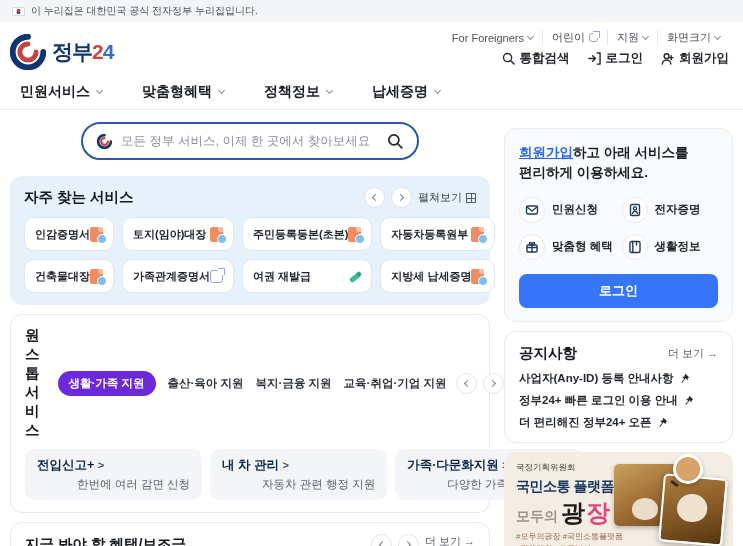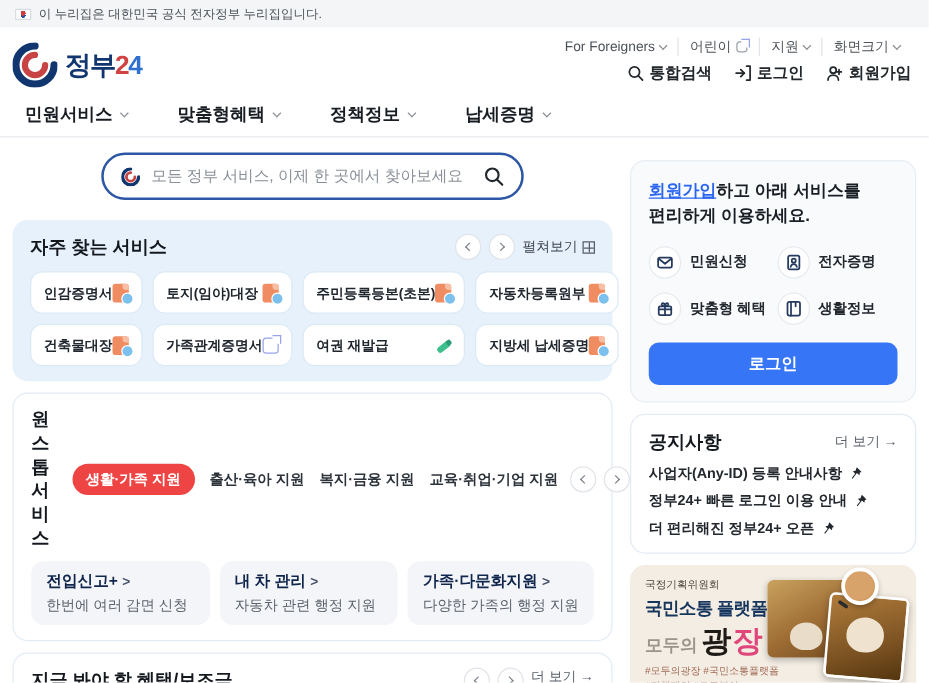--- a/index.html
+++ b/index.html
@@ -77,26 +77,26 @@
   .pen-ic { width:14px; height:14px; position:relative; flex:none; }
   .pen-ic::before { content:""; position:absolute; left:2px; top:6px; width:12px; height:4.5px;
     background:#3dbf8e; border-radius:2px; transform:rotate(-38deg); }
   .pen-ic::after { content:""; position:absolute; right:0; top:3px; width:4px; height:4px;
     background:#2c9c72; border-radius:1px; transform:rotate(-38deg); }
 
   
   .onestop-head { display:flex; align-items:center; gap:10px; margin-bottom:9px; }
   .tabs { display:flex; align-items:center; gap:12px; flex:1; margin-left:8px; }
   .tab { font-size:11.5px; font-weight:bold; color:#2c333b; white-space:nowrap; cursor:pointer; }
-  .tab.sel { background:#ef4444; color:#fff; padding:5px 11px; border-radius:14px; }
+  .tab.sel { background:#6d28d9; color:#fff; padding:5px 11px; border-radius:14px; }
   .onestop-cards { display:flex; gap:8px; }
   .os-card { flex:1; background:#f4f5f8; border-radius:10px; padding:8px 12px; cursor:pointer; }
   .os-card .t { font-size:12.5px; font-weight:bold; color:#10264d; margin-bottom:3px; white-space:nowrap; }
   .os-card .t .arr { font-weight:bold; color:#44506a; font-size:11px; }
-  .os-card .d { font-size:11.5px; color:#5c636c; white-space:nowrap; }
+  .os-card .d { font-size:11.5px; color:#5c636c; white-space:nowrap;margin-left:40px; }
 
   
   .signup-card { background:#f8fafc; border:1px solid #e8eef4; border-radius:12px; padding:14px 14px 13px; }
   .signup-head { font-size:13.5px; font-weight:bold; color:#191e25; line-height:1.5; }
   .signup-head .link { color:#2b66f0; text-decoration:underline; cursor:pointer; }
   .svc-grid { display:grid; grid-template-columns:1fr 1fr; gap:11px 6px; margin:13px 0 14px; }
   .svc-item { display:flex; align-items:center; gap:7px; cursor:pointer; }
   .svc-ic { width:26px; height:26px; border-radius:50%; background:#fff; border:1px solid #e7ebf0;
     display:flex; align-items:center; justify-content:center; flex:none; }
   .svc-item .lbl { font-size:11.5px; font-weight:bold; color:#22272e; white-space:nowrap; }

